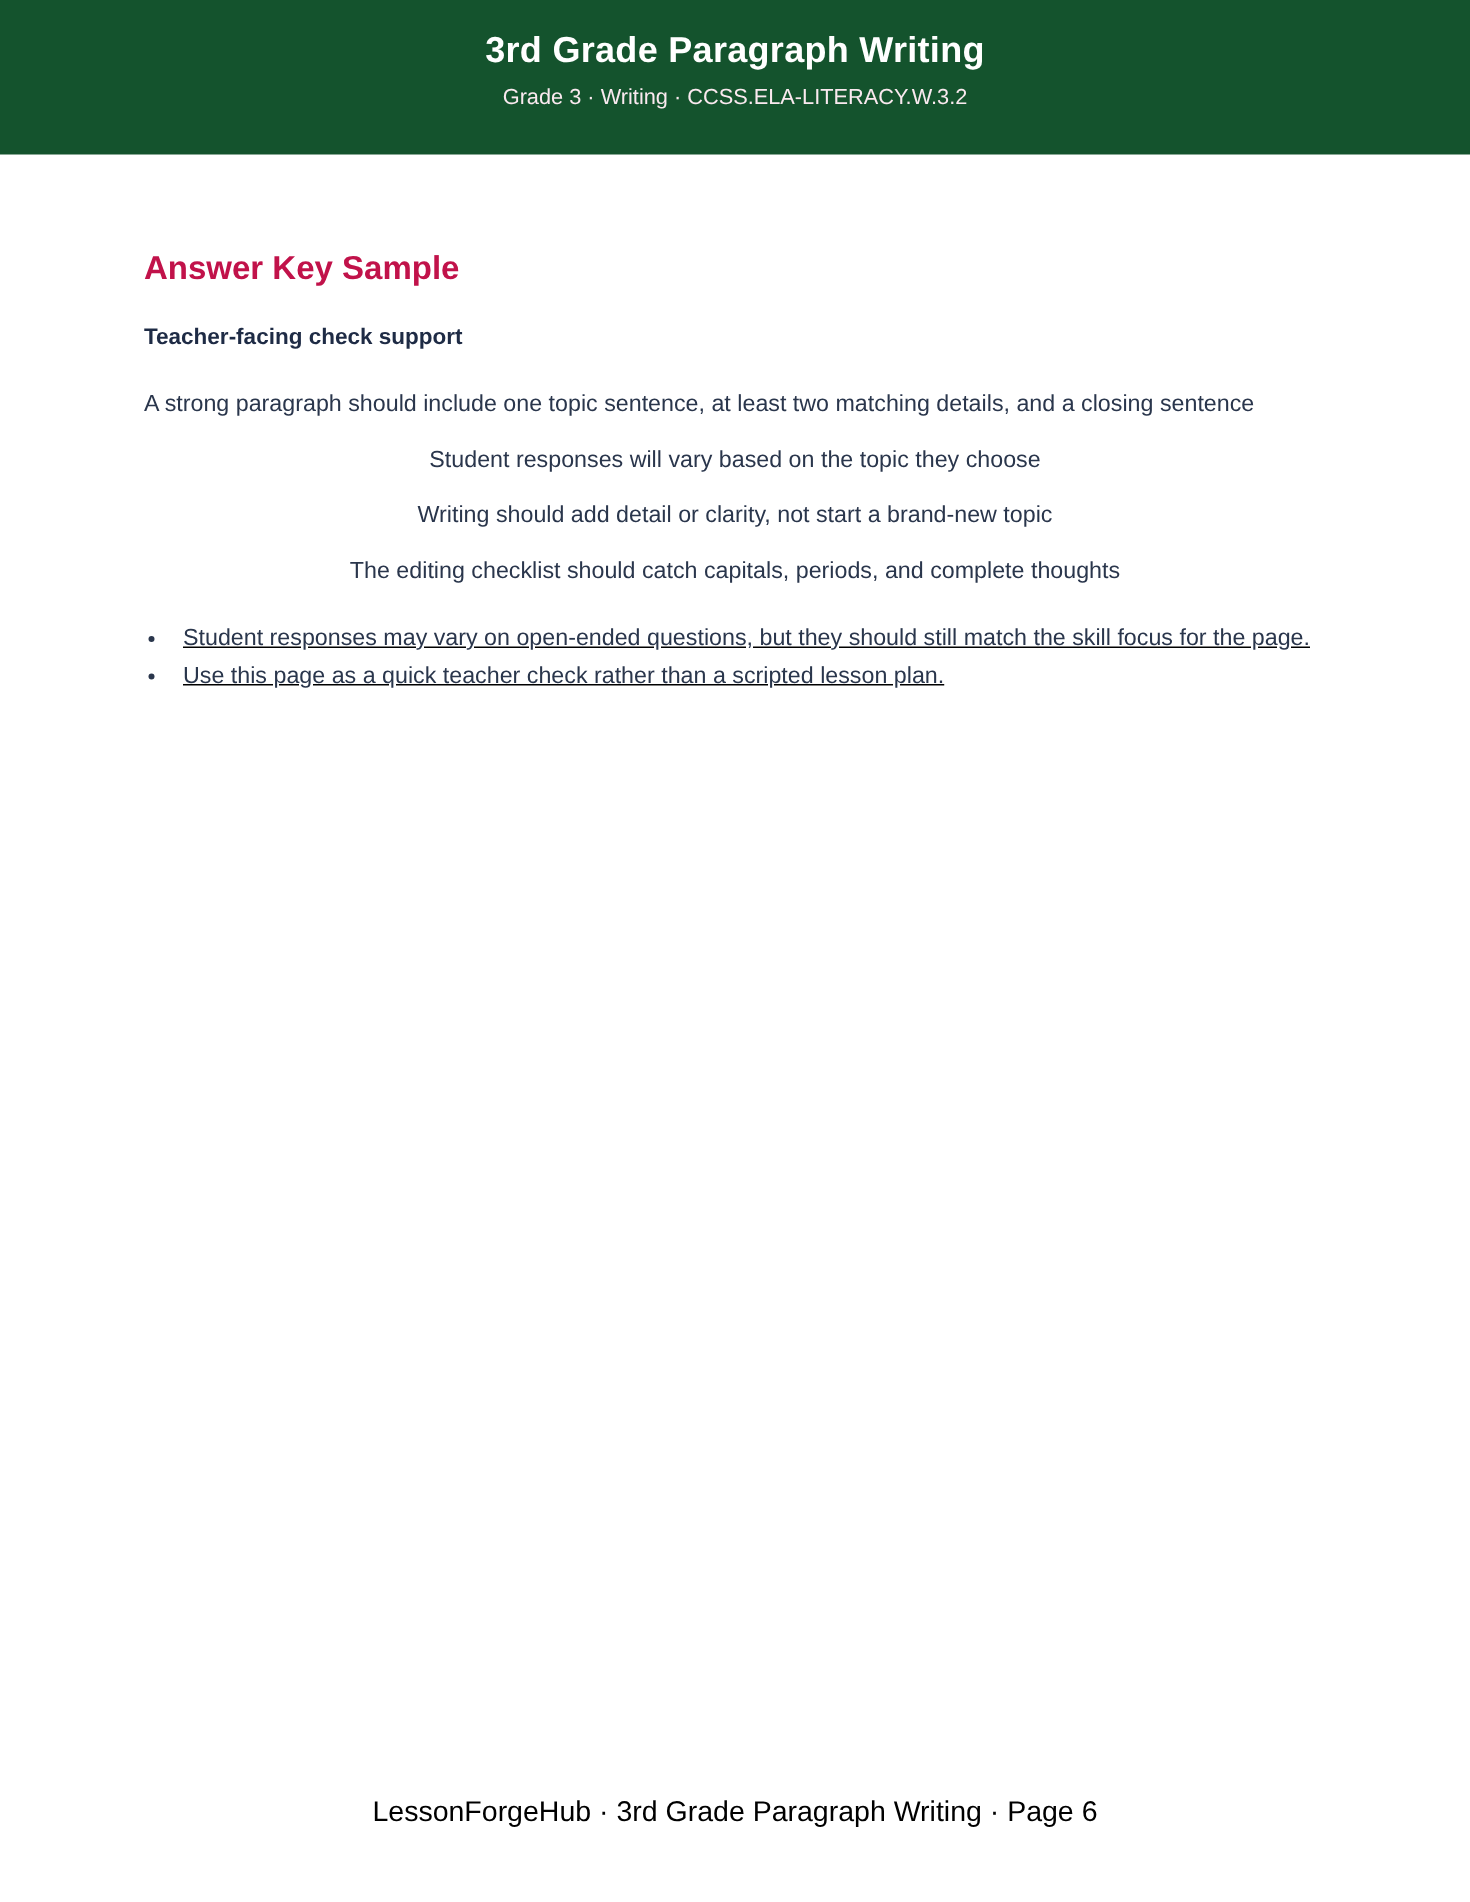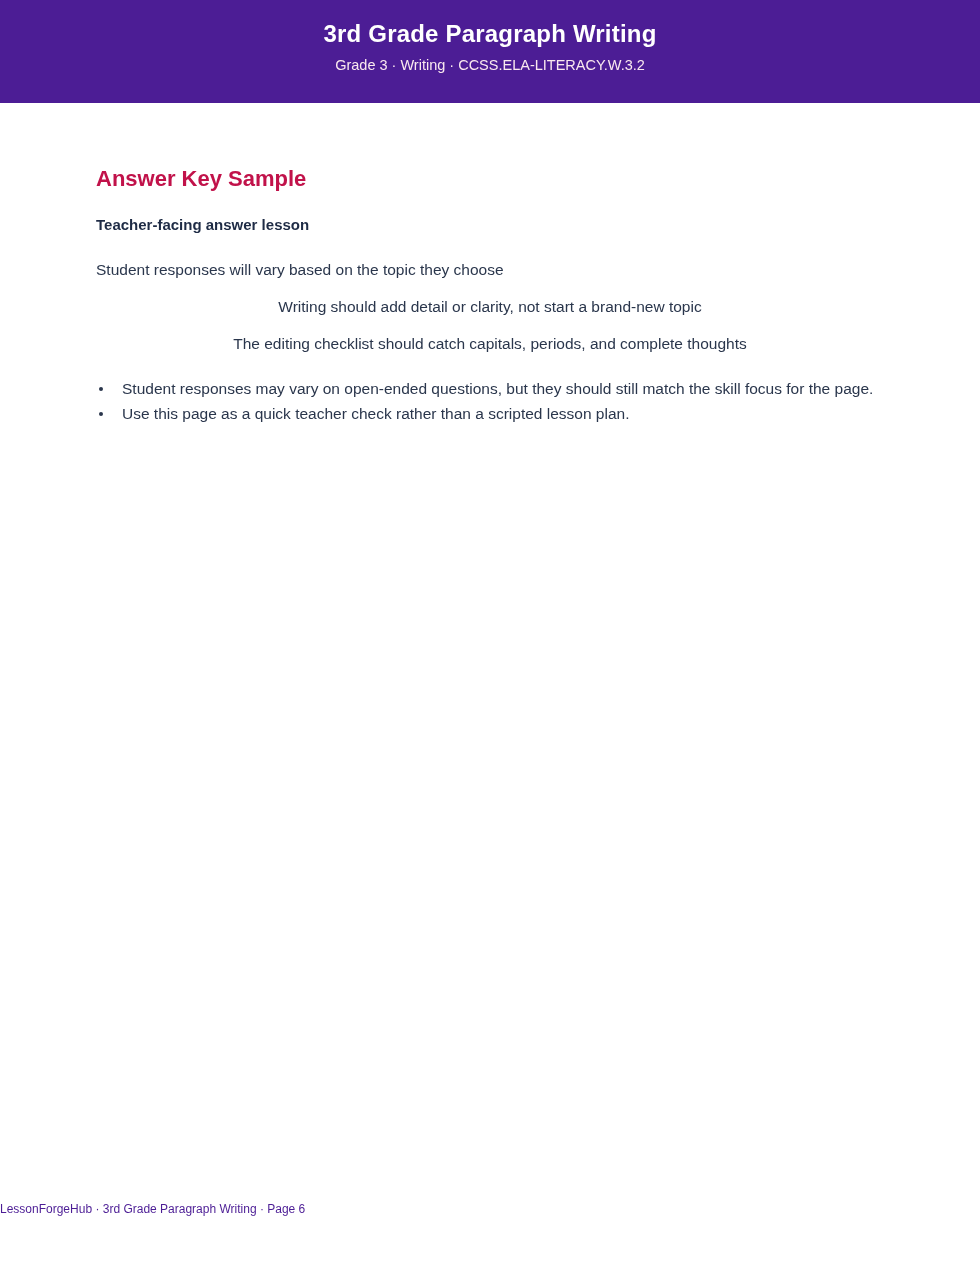--- a/index.html
+++ b/index.html
@@ -9,21 +9,21 @@
     width: 980px;
     height: 1268px;
     background: #ffffff;
     font-family: "Liberation Sans", sans-serif;
     overflow: hidden;
   }
   
   .banner {
     width: 100%;
     height: 103px;
-    background: #4c1d95;
+    background: #14532d;
     text-align: center;
     padding-top: 19px;
   }
   .banner h1 {
     margin: 0;
     color: #ffffff;
     font-size: 24px;
     line-height: 30px;
     font-weight: bold;
     letter-spacing: 0.2px;
@@ -56,20 +56,21 @@
     margin: 24px 0 13px;
     color: #2A364C;
     font-size: 15.5px;
     line-height: 24px;
   }
   .content p + p { margin-top: 0; text-align: center; }
   .content ul {
     list-style: none;
     margin: 20px 0 0;
     padding: 0;
+    text-decoration: underline;
   }
   .content li {
     position: relative;
     padding-left: 26px;
     color: #2A364C;
     font-size: 15.5px;
     line-height: 25px;
   }
   .content li .dot {
     position: absolute;
@@ -79,39 +80,41 @@
     height: 4px;
     border-radius: 50%;
     background: #2A364C;
   }
   
   .footer {
     position: absolute;
     top: 1199px;
     left: 0;
     width: 100%;
-    color: #4c1d95;
-    font-size: 12px;
+    text-align: center;
+    color: #000000;
+    font-size: 19px;
     line-height: 20px;
   }
 </style>
 </head>
 <body>
 
 <div class="page">
 
   <header class="banner">
     <h1>3rd Grade Paragraph Writing</h1>
     <p class="subtitle">Grade 3 · Writing · CCSS.ELA-LITERACY.W.3.2</p>
   </header>
 
   <main class="content">
     <h2>Answer Key Sample</h2>
-    <h3>Teacher-facing answer lesson</h3>
+    <h3>Teacher-facing check support</h3>
 
+    <p>A strong paragraph should include one topic sentence, at least two matching details, and a closing sentence</p>
     <p>Student responses will vary based on the topic they choose</p>
     <p>Writing should add detail or clarity, not start a brand-new topic</p>
     <p>The editing checklist should catch capitals, periods, and complete thoughts</p>
 
     <ul>
       <li>
         <span class="dot"></span>
         <span>Student responses may vary on open-ended questions, but they should still match the skill focus for the page.</span>
       </li>
       <li>

